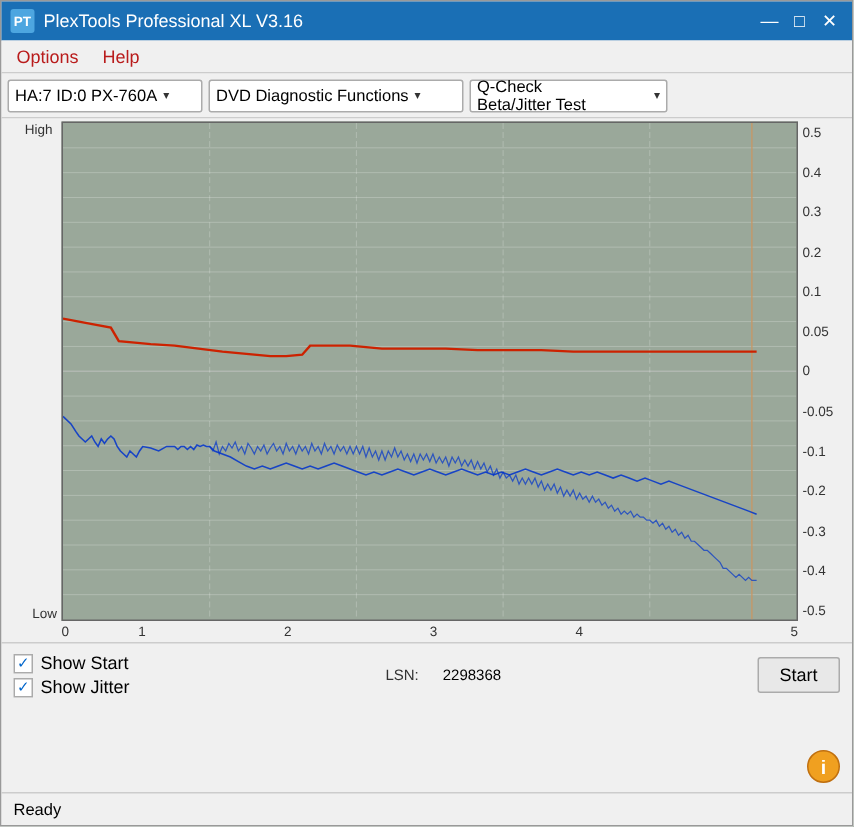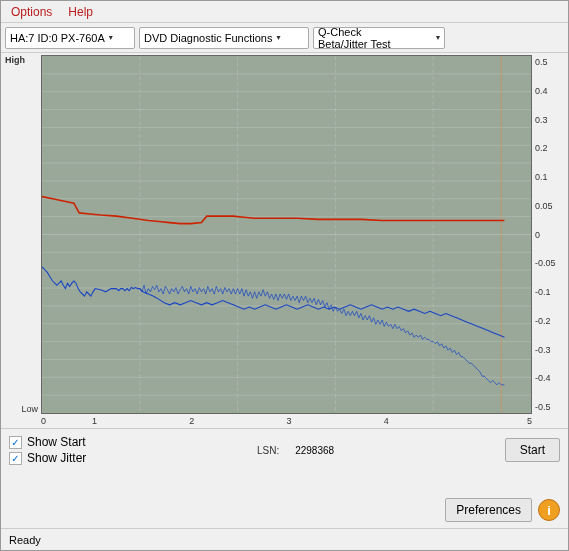--- a/index.html
+++ b/index.html
@@ -138,22 +138,21 @@
       color: #333;
       text-align: right;
       padding-right: 3px;
       position: relative;
     }
     .y-label-high {
       font-size: 9px;
       color: #333;
       position: absolute;
       top: 0;
-      right: 16px;
-      font-weight: bold;
+      right: 6px;
     }
     .y-label-low {
       font-size: 9px;
       color: #333;
       position: absolute;
       bottom: 0;
       right: 3px;
     }
     .chart-plot {
       flex: 1;
@@ -282,20 +281,33 @@
       position: absolute;
       top: 0; left: 0;
       width: 100%; height: 100%;
     }
   </style>
 </head>
 <body>
 
 <div class="window">
 
+  <div class="title-bar">
+    <div class="title-bar-left">
+      <div class="title-bar-icon">
+        <span>PT</span>
+      </div>
+      <span class="title-bar-title">PlexTools Professional XL V3.16</span>
+    </div>
+    <div class="title-bar-controls">
+      <button class="title-btn">—</button>
+      <button class="title-btn">□</button>
+      <button class="title-btn close">✕</button>
+    </div>
+  </div>
 
   <div class="menu-bar">
     <div class="menu-item">Options</div>
     <div class="menu-item">Help</div>
   </div>
 
   <div class="toolbar">
     <div class="combo-box combo-box-drive">
       <span>HA:7 ID:0  PX-760A</span>
       <span class="combo-arrow">▾</span>
@@ -394,21 +406,20 @@
           <span>Show Jitter</span>
         </div>
       </div>
       <div class="lsn-area">
         <span class="lsn-label">LSN:</span>
         <span class="lsn-value">2298368</span>
       </div>
       <button class="start-btn">Start</button>
     </div>
     <div class="bottom-row2">
-      <button class="pref-btn">Preferences</button>
       <div class="info-btn">i</div>
     </div>
   </div>
 
   <div class="status-bar">
     <span>Ready</span>
   </div>
 </div>
 
 </body></html>

